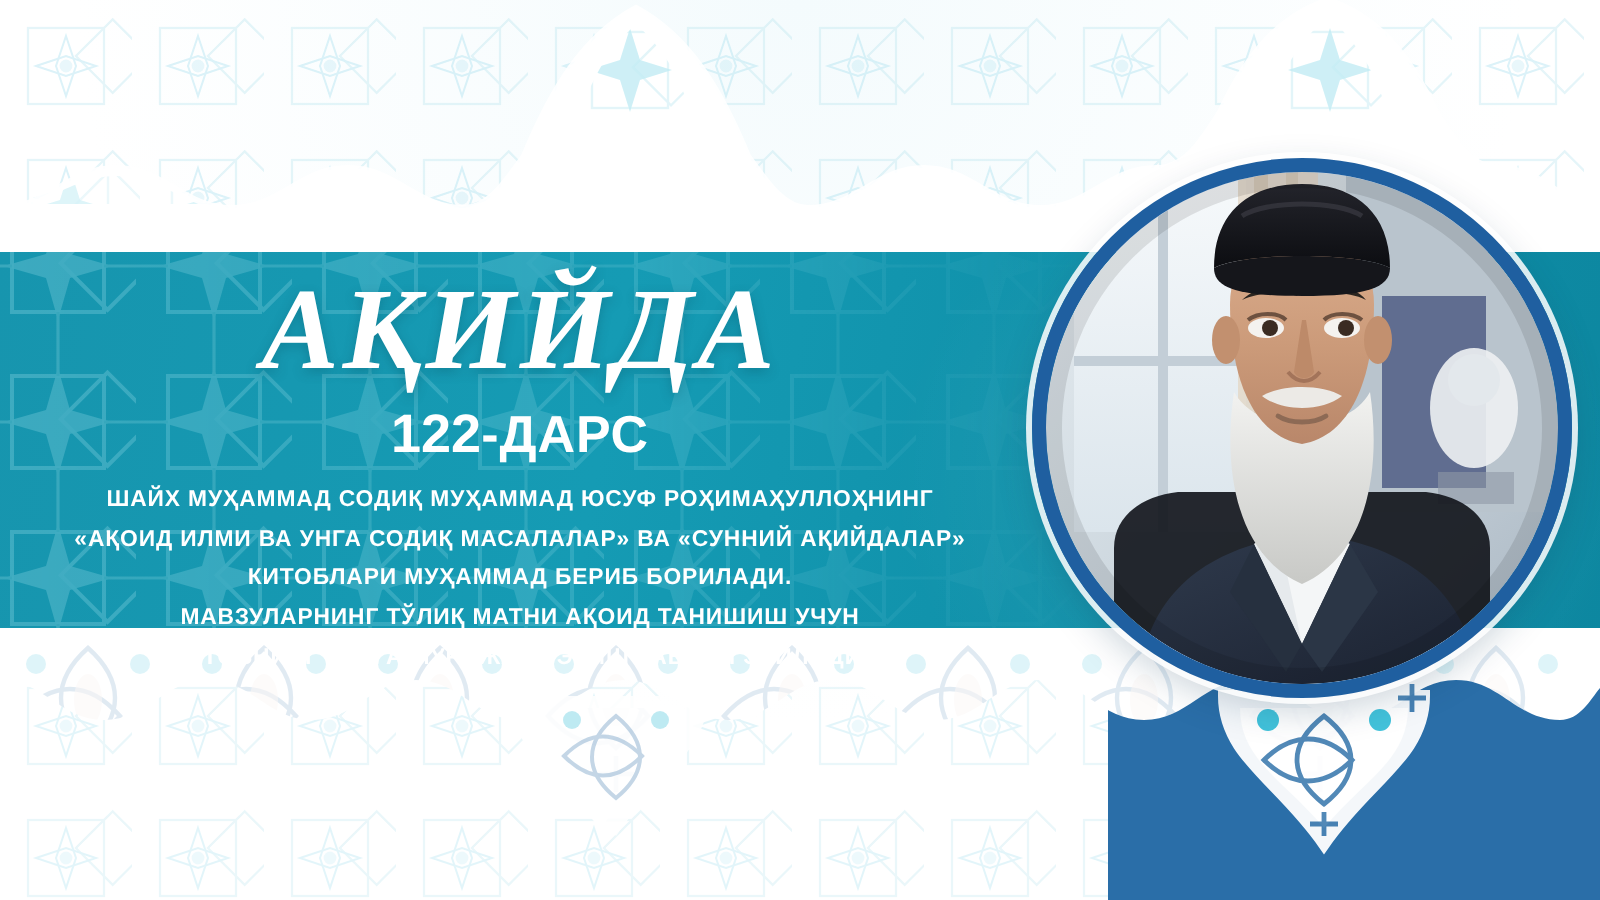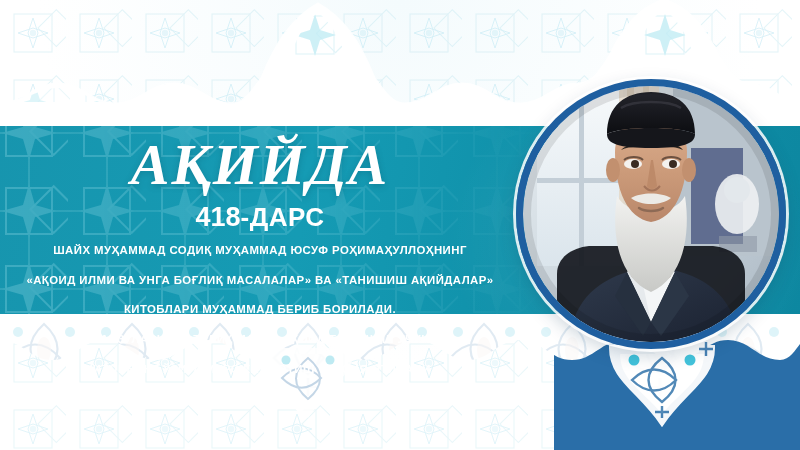--- a/index.html
+++ b/index.html
@@ -68,21 +68,21 @@
     margin:10px 0 0 0;
   }
   .lesson{
     margin-top:8px;color:#ffffff;font-weight:bold;white-space:nowrap;
   }
   .lesson .num{font-size:27px;letter-spacing:0px;}
   .lesson .suf{font-size:26px;letter-spacing:.5px;}
 
   .body-lines{
     margin-top:9px;
-    display:flex;flex-direction:column;align-items:center;gap:12px;
+    display:flex;flex-direction:column;align-items:center;gap:2px;
     width:100%;
   }
   .body-lines div{
     color:#ffffff;font-size:11.4px;font-weight:bold;letter-spacing:.45px;
     line-height:1.55;white-space:nowrap;text-align:center;
   }
 
   
   .portrait-wrap{
     position:absolute;left:516px;top:79px;width:270px;height:270px;
@@ -282,26 +282,26 @@
       <g fill="none" stroke="#ffffff" stroke-width="3" opacity=".9">
         <use href="#topArch"></use>
       </g>
     </svg>
   </div>
 
   <div class="textcol">
     <div class="title">АҚИЙДА</div>
 
     <div class="lesson">
-      <span class="num">418</span><span class="suf">-ДАРС</span>
+      <span class="num">122</span><span class="suf">-ДАРС</span>
     </div>
 
     <div class="body-lines">
       <div>ШАЙХ МУҲАММАД СОДИҚ МУҲАММАД ЮСУФ РОҲИМАҲУЛЛОҲНИНГ</div>
-      <div>«АҚОИД ИЛМИ ВА УНГА БОҒЛИҚ МАСАЛАЛАР» ВА «ТАНИШИШ АҚИЙДАЛАР»</div>
+      <div>«АҚОИД ИЛМИ ВА УНГА СОДИҚ МАСАЛАЛАР» ВА «СУННИЙ АҚИЙДАЛАР»</div>
       <div>КИТОБЛАРИ МУҲАММАД БЕРИБ БОРИЛАДИ.</div>
       <div>МАВЗУЛАРНИНГ ТЎЛИҚ МАТНИ АҚОИД ТАНИШИШ УЧУН</div>
       <div>КИТОБНИНГ ЎЗИГА МУРОЖААТ ЭТИШ ТАВСИЯ ЭТИЛАДИ.</div>
     </div>
   </div>
 
   <div class="portrait-wrap">
     <div class="photo">
       <svg viewBox="0 0 256 256" xmlns="http://www.w3.org/2000/svg" role="img">
         <title>Портрет — оқ соқолли, қора дўппили кекса киши</title>

